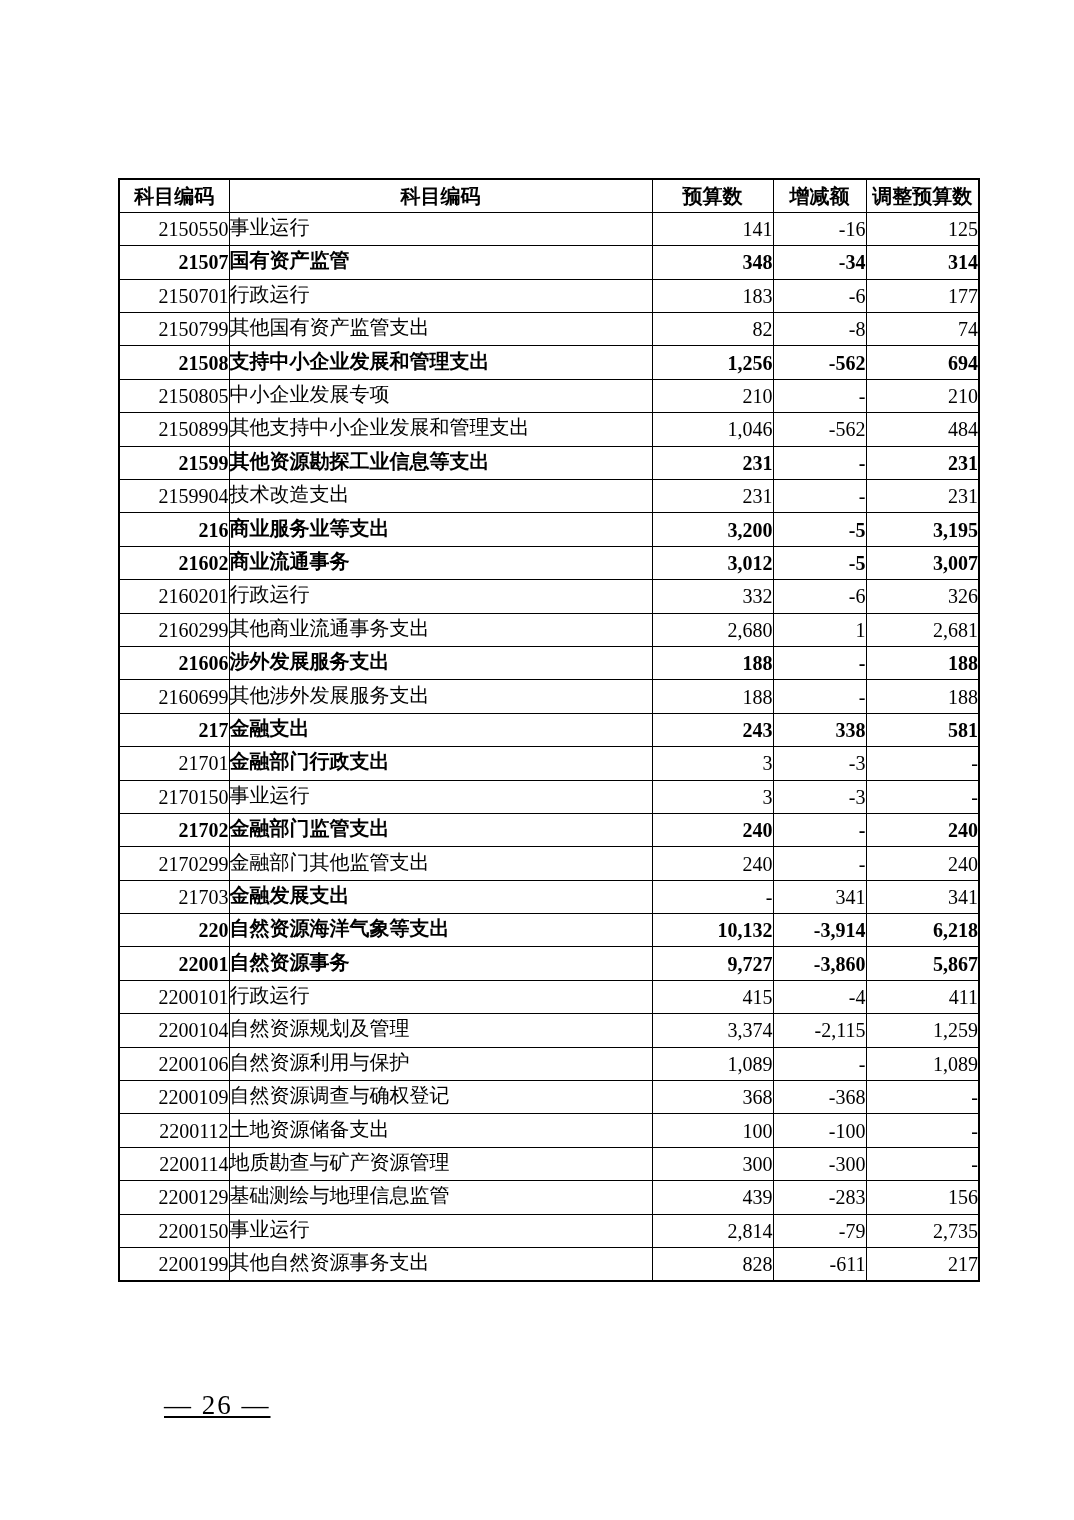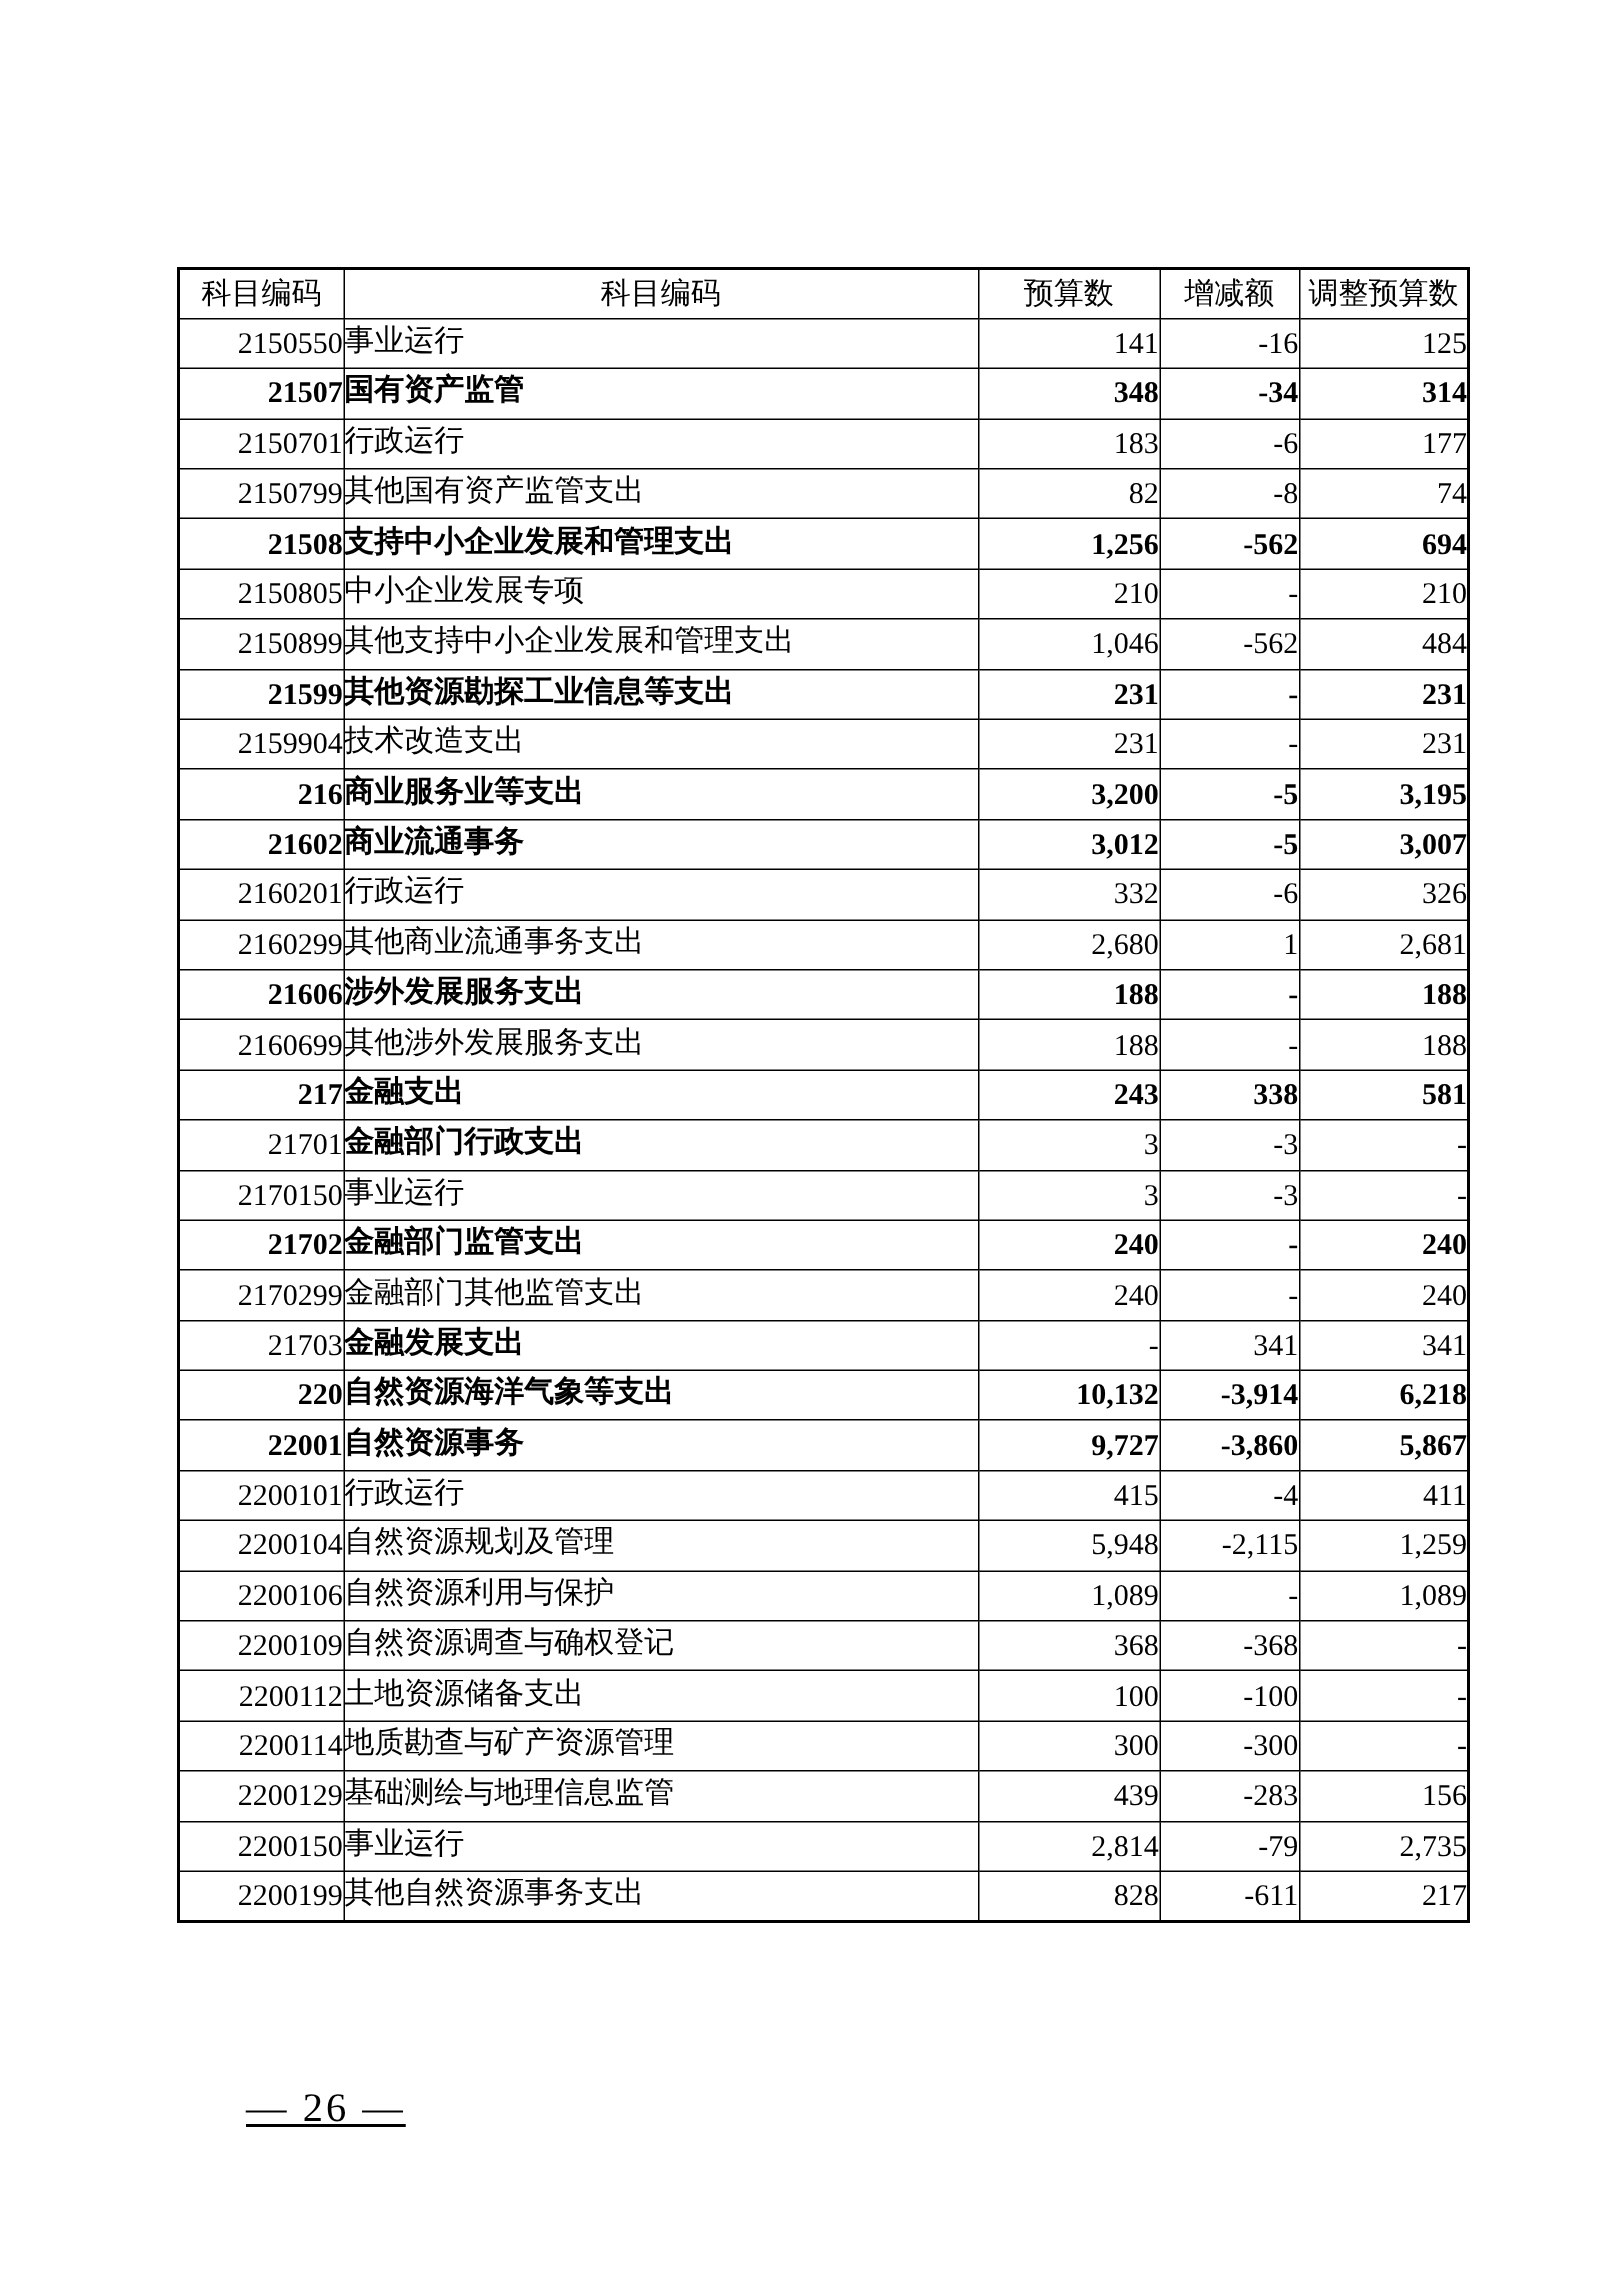--- a/index.html
+++ b/index.html
@@ -35,21 +35,21 @@
     font-size: 20px;
     line-height: 1.1;
     padding: 0;
     overflow: hidden;
     white-space: nowrap;
   }
   table.budget tr {
     height: 33.4px;
   }
   table.budget th {
-    font-weight: normal;
+    font-weight: bold;
     text-align: center;
     font-size: 20px;
   }
   td.col-code {
     text-align: right;
     padding-right: 14px;
   }
   td.col-name {
     text-align: left;
     font-family: Liberation Mono, monospace;
@@ -259,21 +259,21 @@
         <tr>
           <td class="col-code">2200101</td>
           <td class="col-name indent-3">行政运行</td>
           <td class="col-num">415</td>
           <td class="col-num">-4</td>
           <td class="col-num">411</td>
         </tr>
         <tr>
           <td class="col-code">2200104</td>
           <td class="col-name indent-3">自然资源规划及管理</td>
-          <td class="col-num">5,948</td>
+          <td class="col-num">3,374</td>
           <td class="col-num">-2,115</td>
           <td class="col-num">1,259</td>
         </tr>
         <tr>
           <td class="col-code">2200106</td>
           <td class="col-name indent-3">自然资源利用与保护</td>
           <td class="col-num">1,089</td>
           <td class="col-num">-</td>
           <td class="col-num">1,089</td>
         </tr>

